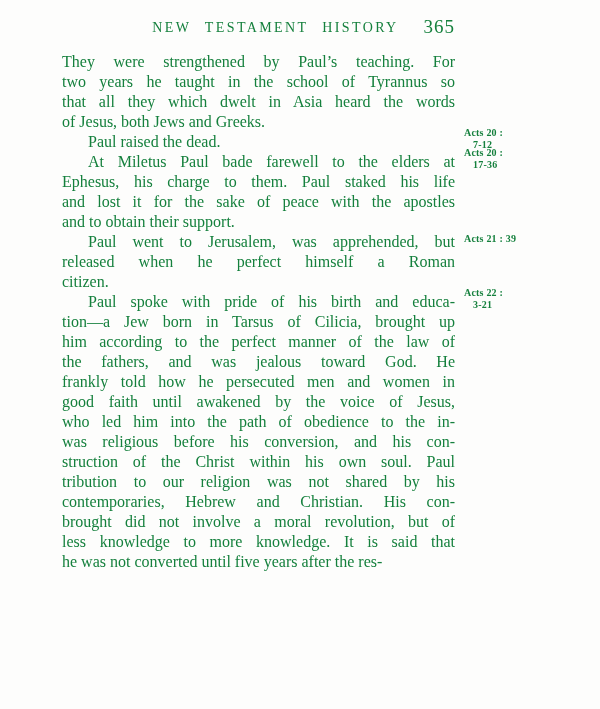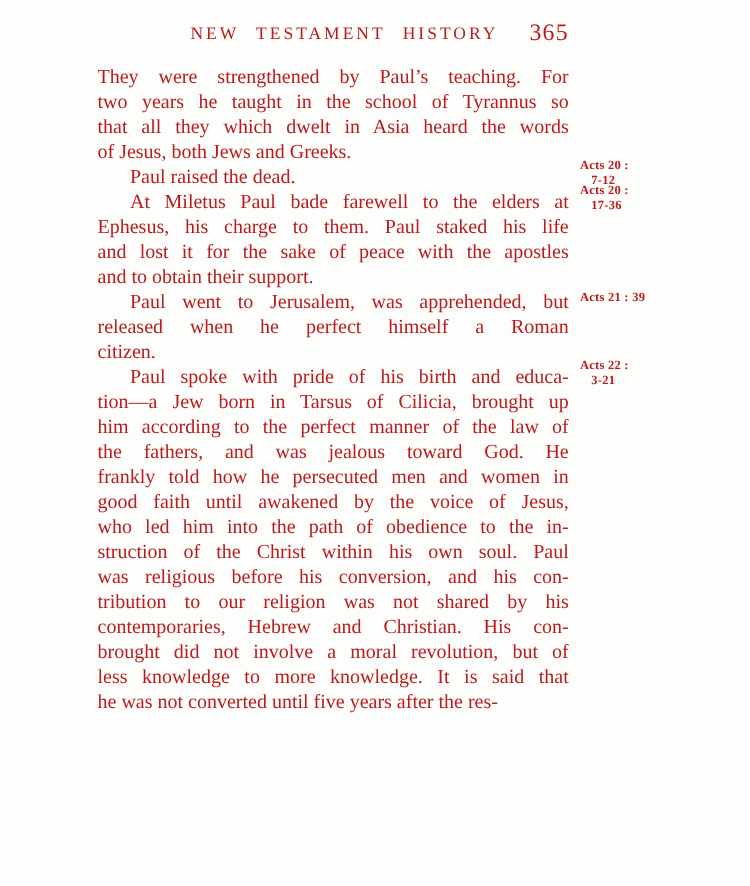--- a/index.html
+++ b/index.html
@@ -38,21 +38,20 @@
     font-size: 16px;
     line-height: 20px;
   }
   .para { position: relative; }
   .line {
     text-align: justify;
     text-align-last: justify;
     -moz-text-align-last: justify;
     white-space: nowrap;
     overflow: hidden;
-    margin-left: 16px;
   }
   .line.end {
     text-align: left;
     text-align-last: left;
     -moz-text-align-last: left;
   }
   .line.indent { text-indent: 26px; }
   .note {
     position: absolute;
     left: calc(100% + 9px);
@@ -64,21 +63,21 @@
     letter-spacing: 0.2px;
     white-space: nowrap;
     text-align: left;
   }
   .note.single { top: 1px; }
   .note .note-line-2 { padding-left: 9px; }
 </style>
 </head>
 <body>
 
-<div class="sheet" style="background: rgb(253, 253, 252); color: #b91c1c;">
+<div class="sheet" style="background: rgb(253, 253, 252); color: #15803d;">
   <header class="running-header">
     <div class="head-title">NEW TESTAMENT HISTORY</div>
     <div class="page-number">365</div>
   </header>
   <main class="column">
       <div class="para">
         <div class="line">They were strengthened by Paul’s teaching.  For</div>
         <div class="line">two years he taught in the school of Tyrannus so</div>
         <div class="line">that all they which dwelt in Asia heard the words</div>
         <div class="line end">of Jesus, both Jews and Greeks.</div>
@@ -109,22 +108,22 @@
         </div>
       </div>
       <div class="para">
         <div class="line indent">Paul spoke with pride of his birth and educa-</div>
         <div class="line">tion—a Jew born in Tarsus of Cilicia, brought up</div>
         <div class="line">him according to the perfect manner of the law of</div>
         <div class="line">the fathers, and was jealous toward God.  He</div>
         <div class="line">frankly told how he persecuted men and women in</div>
         <div class="line">good faith until awakened by the voice of Jesus,</div>
         <div class="line">who led him into the path of obedience to the in-</div>
+        <div class="line">was religious before his conversion, and his con-</div>
         <div class="line">struction of the Christ within his own soul.  Paul</div>
-        <div class="line">was religious before his conversion, and his con-</div>
         <div class="line">tribution to our religion was not shared by his</div>
         <div class="line">contemporaries, Hebrew and Christian.  His con-</div>
         <div class="line">brought did not involve a moral revolution, but of</div>
         <div class="line">less knowledge to more knowledge.  It is said that</div>
         <div class="line end">he was not converted until five years after the res-</div>
         <div class="note">
           <div class="note-line-1">Acts 22 :</div>
           <div class="note-line-2">3-21</div>
         </div>
       </div>

